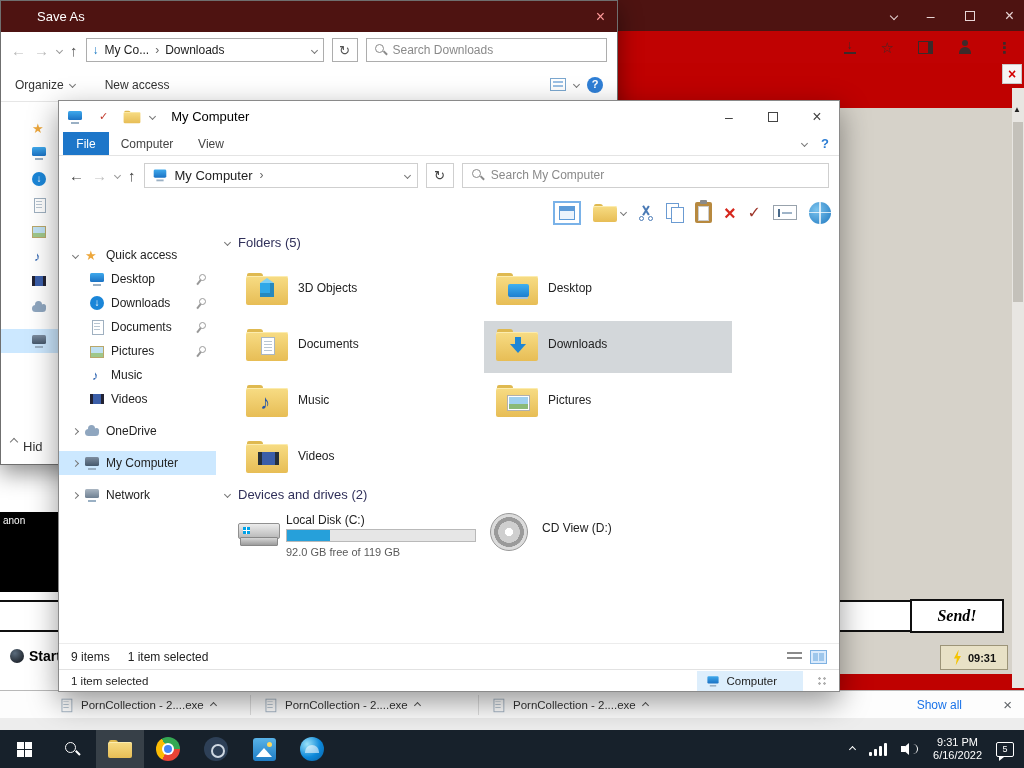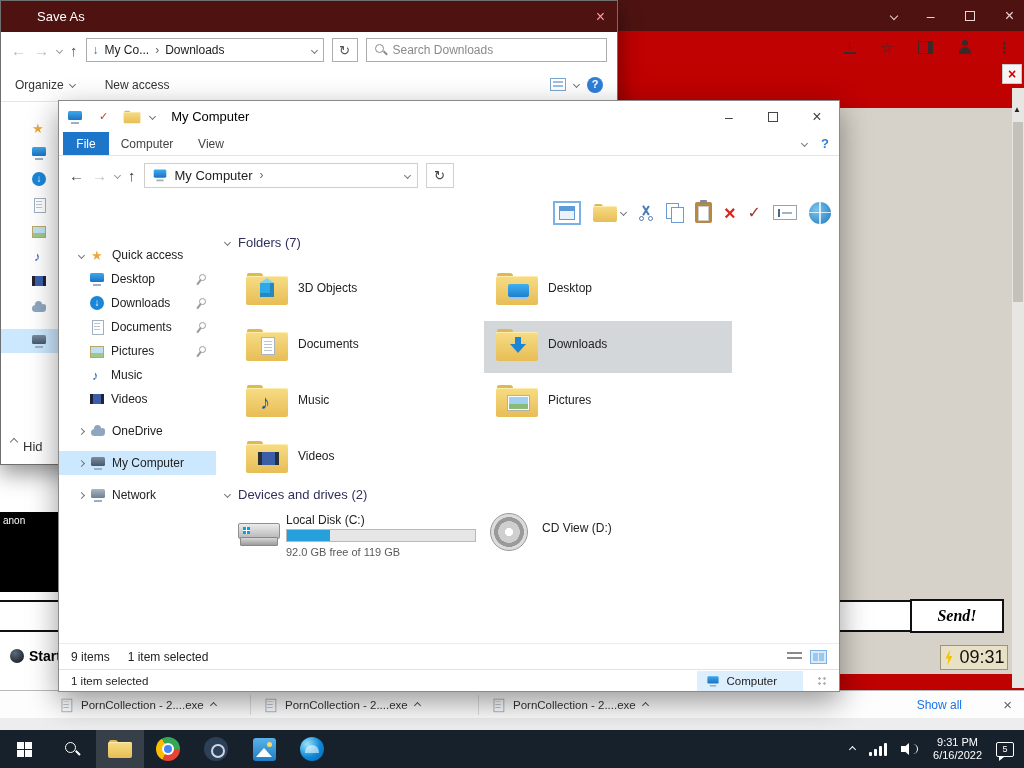--- a/index.html
+++ b/index.html
@@ -152,21 +152,21 @@
   .box{display:flex;align-items:center;border:1px solid #adadad;background:#fff}
   .sep:before{content:"›";color:#666}
   input{border:0;outline:none;font:inherit;background:transparent;width:100%}
   input::placeholder{color:#8a8a8a}
 
   
   .save{position:absolute;left:0;top:0;width:618px;height:465px;background:#fff;border:1px solid #6f6f6f;
     box-shadow:0 8px 22px rgba(0,0,0,.45);z-index:3}
   .explorer{position:absolute;left:58px;top:100px;width:782px;height:592px;background:#fff;border:1px solid #8a8a8a;
     box-shadow:0 10px 28px rgba(0,0,0,.4);z-index:5}
-  .srow{position:absolute;left:0;width:157px;height:24px;display:flex;align-items:center;gap:6px;padding-left:20px}
+  .srow{position:absolute;left:0;width:157px;height:24px;display:flex;align-items:center;gap:6px;padding-left:14px}
   .srow .lbl{white-space:nowrap}
   .tile{position:absolute;width:248px;height:52px;cursor:default}
   .tile .fold{position:absolute;left:12px;top:8px}
   .tile .tlabel{position:absolute;left:64px;top:16px;white-space:nowrap}
   .ghead{position:absolute;display:flex;align-items:center;gap:8px;color:#30305a;font-size:13px}
 </style>
 </head>
 <body>
 
 <div class="stage">
@@ -203,21 +203,21 @@
     <span>anon</span>
   </div>
   <input class="abs" style="left: 0px; top: 600px; width: 910px; height: 32px; background: rgb(255, 255, 255); border-top: 2px solid rgb(16, 16, 16); border-bottom: 2px solid rgb(16, 16, 16); z-index: 2; padding: 0px 8px;">
   <button class="abs" style="left:910px;top:599px;width:94px;height:34px;background:#fff;border:2px solid #101010;z-index:2;font-family:'Liberation Serif',serif;font-weight:bold;font-style:italic;font-size:16px;cursor:pointer">Send!</button>
   <div class="abs" style="left:10px;top:645px;height:22px;display:flex;align-items:center;gap:5px;z-index:2">
     <span class="orb"></span>
     <span style="font-weight:bold;font-size:14px;color:#000">Start</span>
   </div>
   <div class="abs" style="left:940px;top:645px;width:68px;height:25px;background:#e8e1c6;border:1px solid #9c9478;z-index:2;display:flex;align-items:center;justify-content:center;gap:5px">
     <span class="bolt"></span>
-    <span style="font-weight:normal;font-size:18px;color:#111">09:31</span>
+    <span style="font-weight:bold;font-size:11px;color:#111">09:31</span>
   </div>
 
   <div class="save">
     <div class="abs" style="left:0;top:0;right:0;height:31px;background:#4e1311;color:#fff;display:flex;align-items:center;padding-left:36px;font-size:13px">
       <span>Save As</span>
       <span class="gl x" style="position:absolute;right:12px;color:#ff9a9a;font-size:16px"></span>
     </div>
     <div class="abs" style="left:0;top:31px;right:0;height:36px;display:flex;align-items:center;gap:8px;padding:0 10px;background:#fff">
       <span class="gl l" style="color:#b9b9b9;font-size:15px"></span>
       <span class="gl r" style="color:#b9b9b9;font-size:15px"></span>
@@ -329,20 +329,24 @@
       <span class="gl up" style="color:#444;font-size:15px"></span>
       <div class="box" style="width:274px;height:25px;gap:7px;padding:0 7px;border-color:#cfcfcf">
         <span class="mi mon" style="transform:scale(.9)"></span>
         <span style="font-size:13px">My Computer</span>
         <span class="sep"></span>
         <span class="chv d sm" style="margin-left:auto"></span>
       </div>
       <div class="box" style="width:28px;height:25px;justify-content:center;border-color:#cfcfcf">
         <span class="gl rf" style="color:#444;font-size:13px"></span>
       </div>
+      <div class="box" style="flex:1;height:25px;gap:7px;padding:0 9px;border-color:#cfcfcf">
+        <span class="mag"></span>
+        <input placeholder="Search My Computer" style="">
+      </div>
     </div>
 
     <div class="abs" style="left:0;top:93px;right:0;height:37px;display:flex;align-items:center;justify-content:flex-end;gap:12px;padding-right:8px">
       <span class="propico"></span>
       <span style="display:flex;align-items:center;gap:4px">
         <span class="fold sm"></span>
         <span class="chv d sm"></span>
       </span>
       <span class="scis">
           <i></i>
@@ -400,21 +404,21 @@
       <span class="lbl">My Computer</span>
     </div>
     <div class="srow" style="top:382px">
       <span class="chv rr sm"></span>
       <span class="mi mon gray"></span>
       <span class="lbl">Network</span>
     </div>
 
     <div class="ghead" style="left:166px;top:134px">
       <span class="chv d sm"></span>
-      <span>Folders (7)</span>
+      <span>Folders (5)</span>
     </div>
     <div class="tile" style="left:175px;top:164px">
       <span class="fold">
           <i class="ov cube"></i>
         </span>
       <span class="tlabel">3D Objects</span>
     </div>
     <div class="tile" style="left:425px;top:164px">
       <span class="fold">
           <i class="ov mon2"></i>

